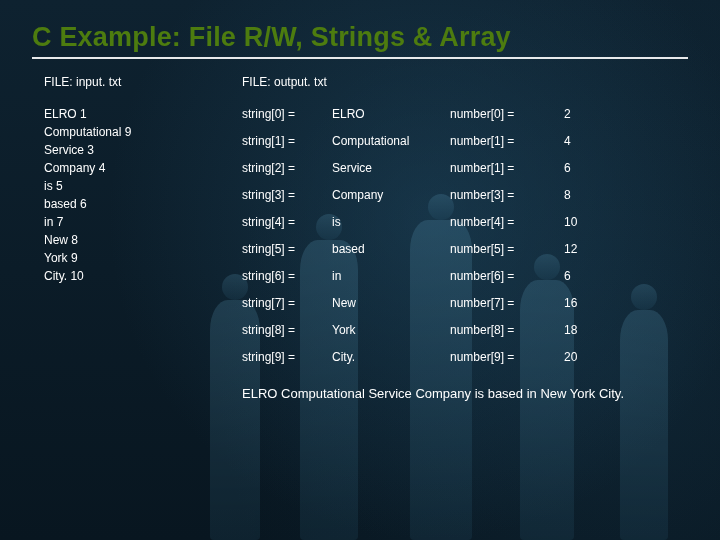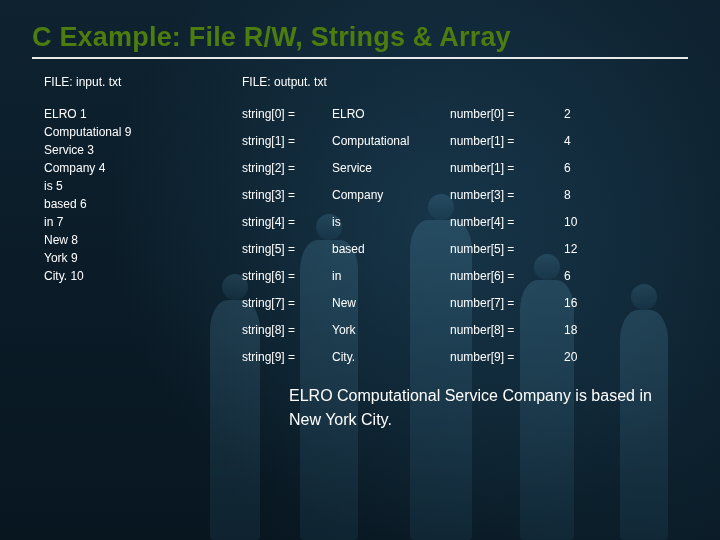--- a/index.html
+++ b/index.html
@@ -95,23 +95,22 @@
     display: flex;
     gap: 22px;
     align-items: baseline;
     white-space: pre;
   }
   .cell-a { min-width: 68px; }
   .cell-b { min-width: 96px; text-align: left; }
   .cell-c { min-width: 92px; }
   .cell-d { min-width: 20px; }
   .summary {
-    font-size: 16px;
+    font-size: 13px;
     margin-top: 2px;
-    margin-left: 47px;
   }
 </style>
 </head>
 <body>
 <div class="bg"></div>
 <div class="silhouettes">
   <div class="sil" style="left:210px;height:240px;width:50px;"></div>
   <div class="sil" style="left:300px;height:300px;width:58px;"></div>
   <div class="sil" style="left:410px;height:320px;width:62px;"></div>
   <div class="sil" style="left:520px;height:260px;width:54px;"></div>

